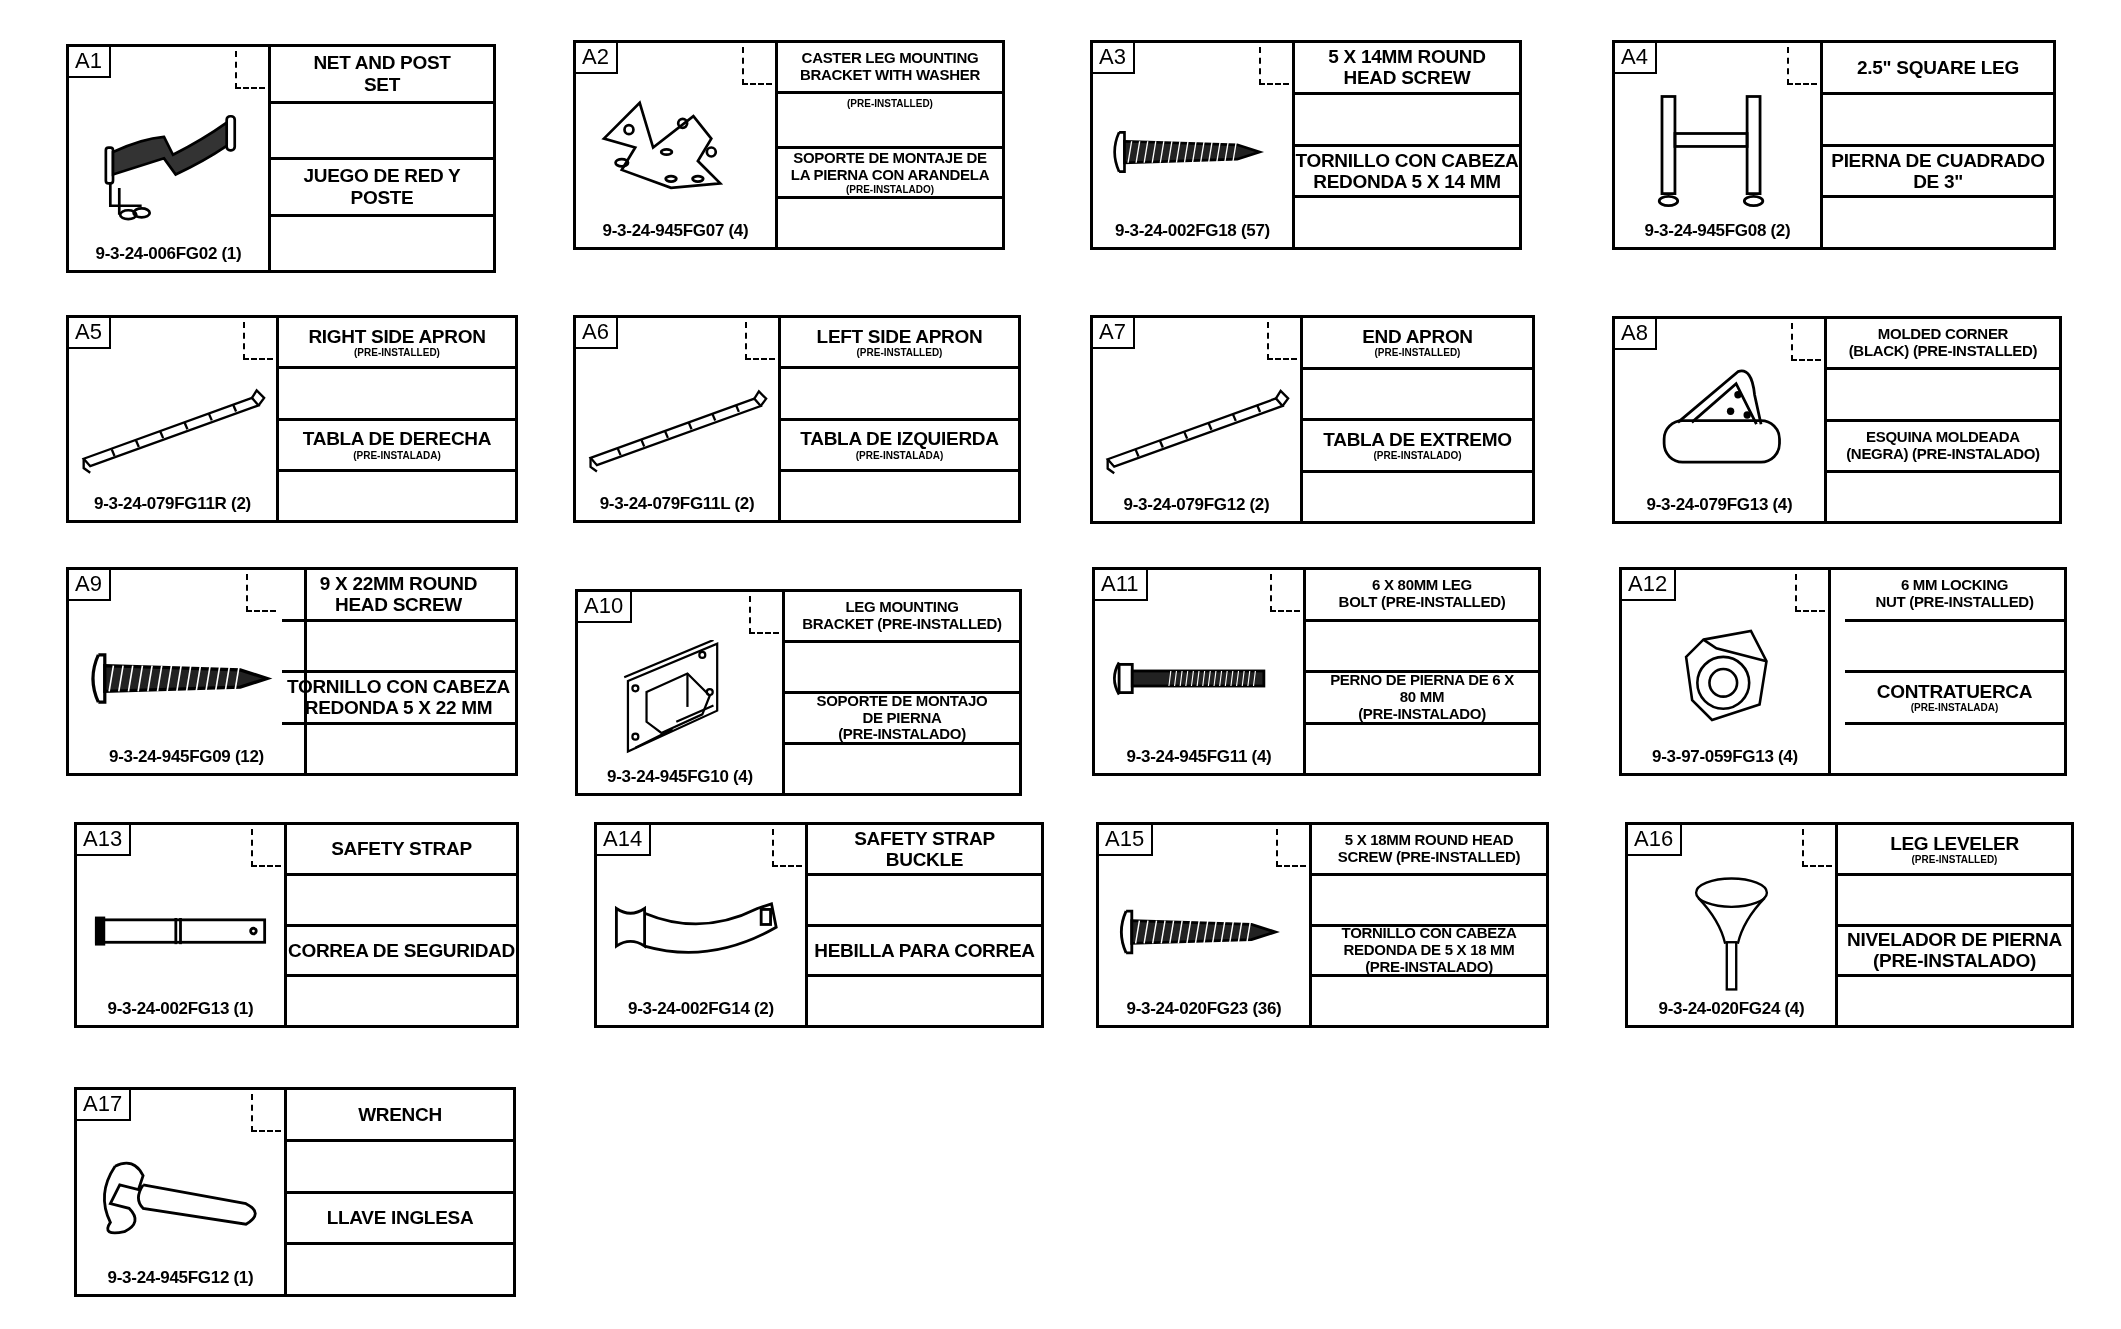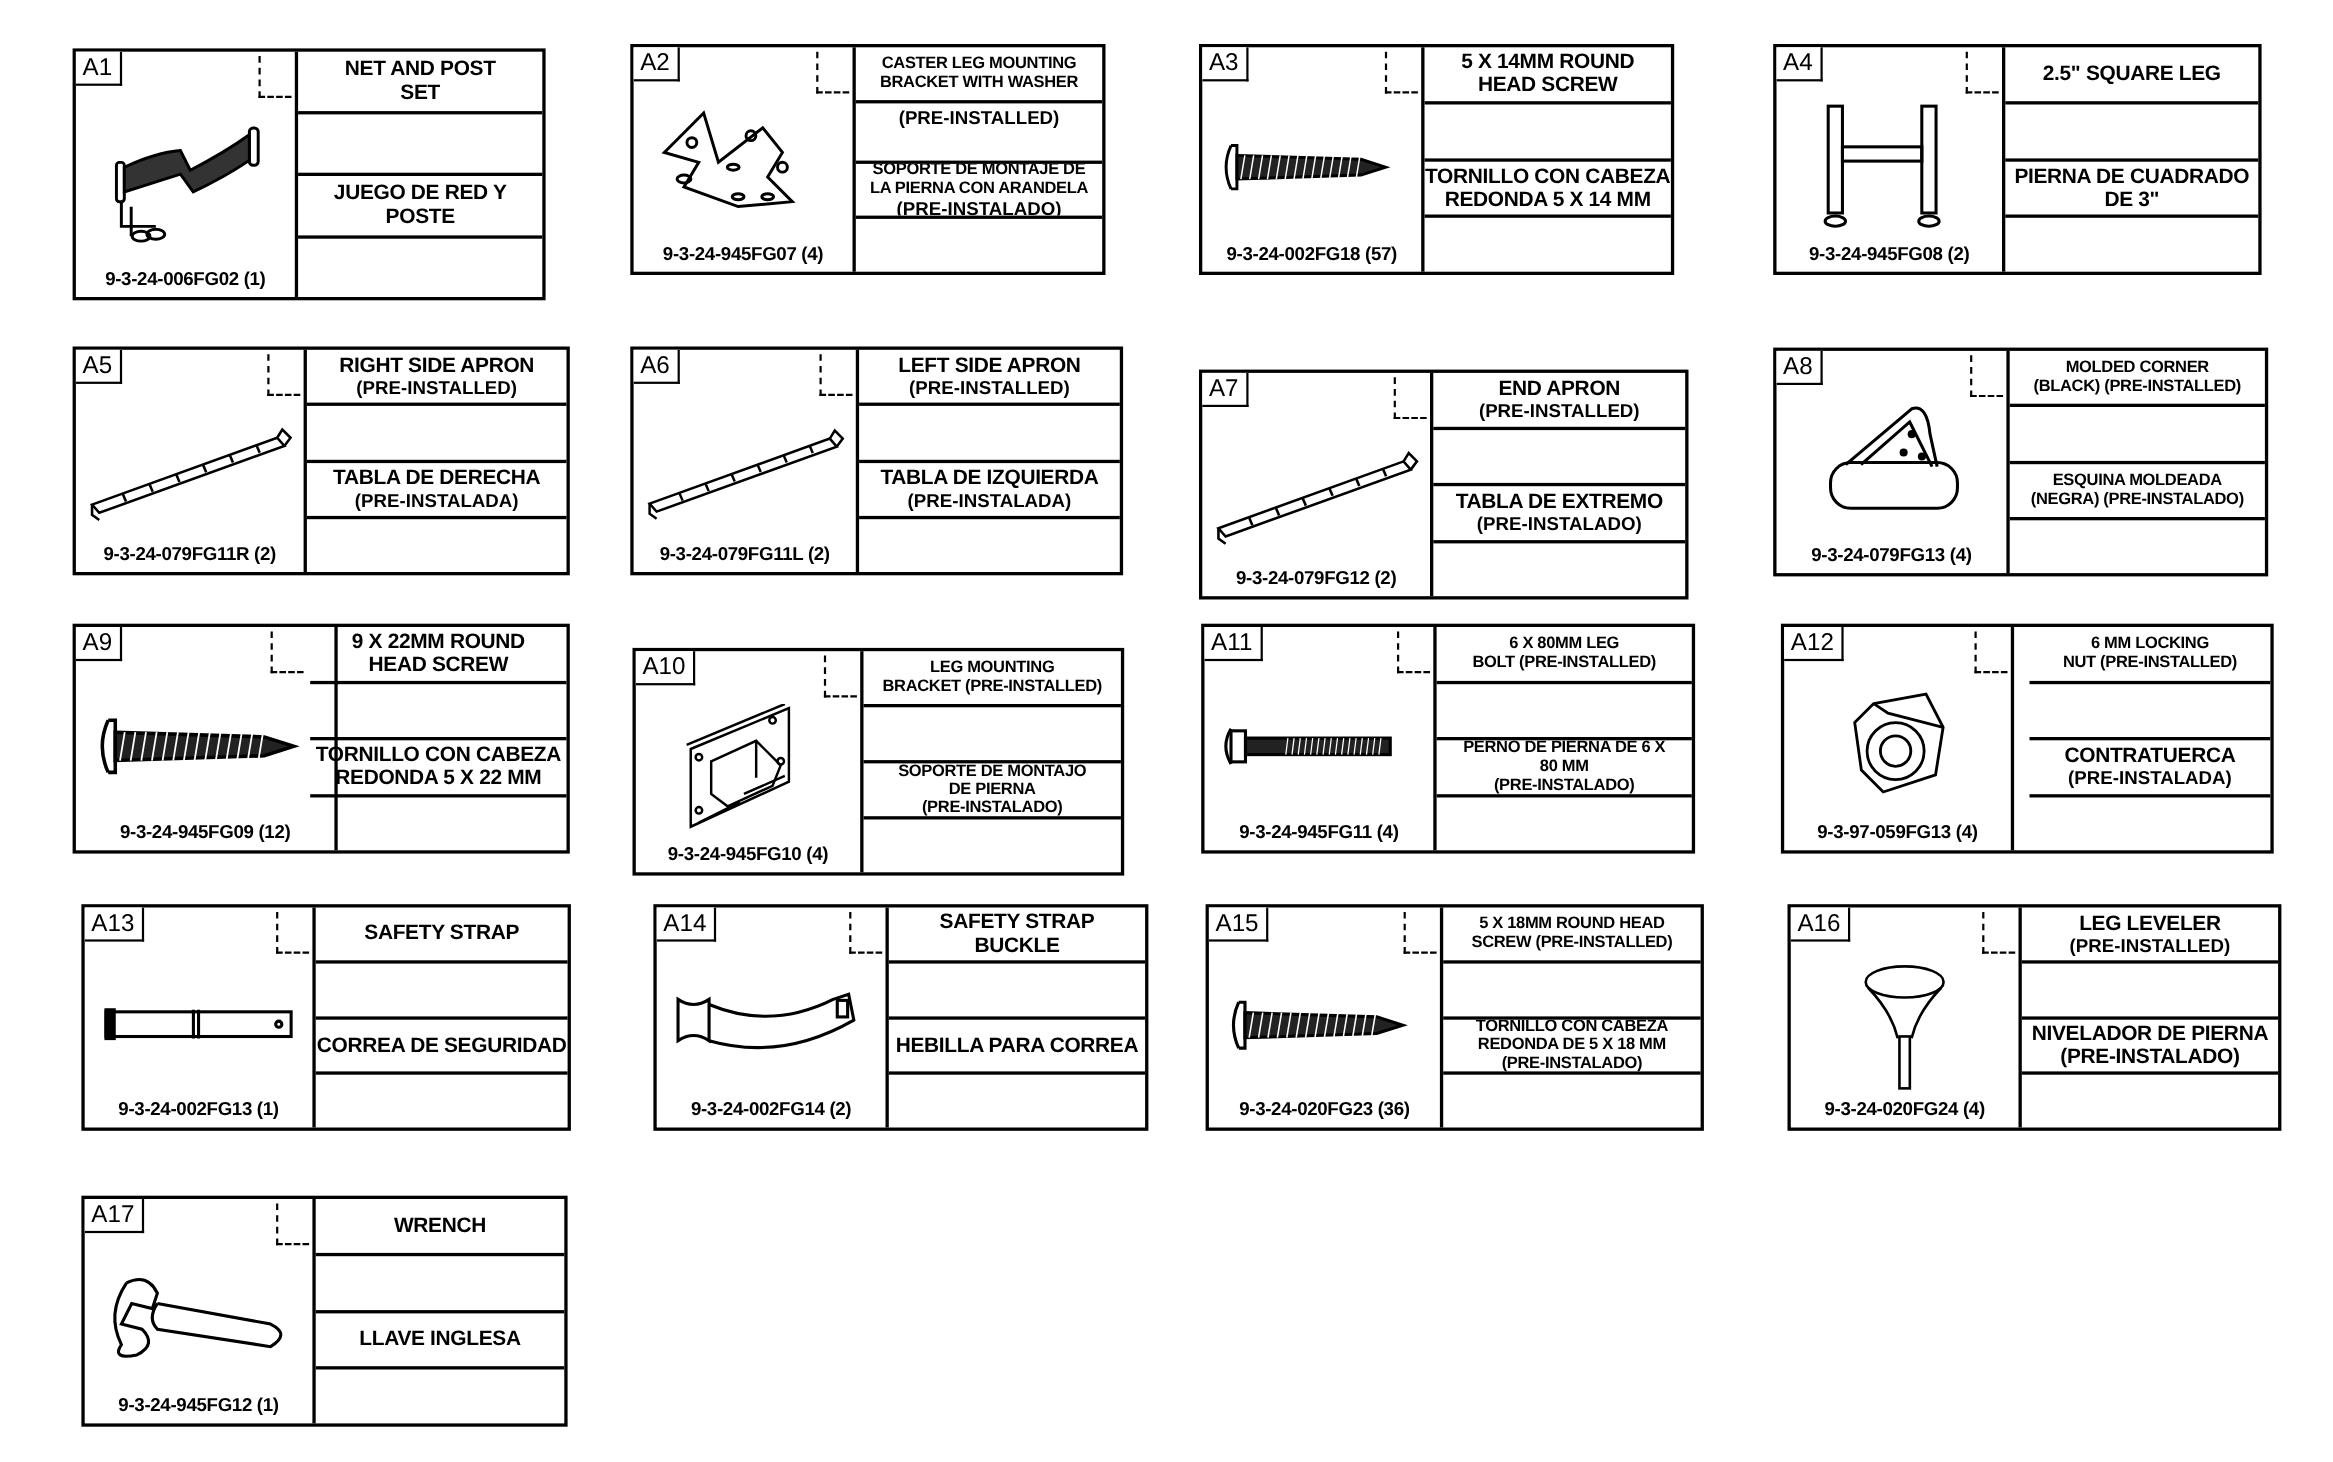--- a/index.html
+++ b/index.html
@@ -6,21 +6,21 @@
   body { width:2121px; height:1329px; position:relative; overflow:hidden;
          font-family:"Liberation Sans", sans-serif; color:#000; }
   .card { position:absolute; border:3px solid #000; box-sizing:border-box; background:#fff; }
   .card .left { position:absolute; left:0; top:0; bottom:0; border-right:3px solid #000; box-sizing:border-box; }
   .card .right { position:absolute; top:0; right:0; bottom:0; display:flex; flex-direction:column; }
   .card .cell { flex:1; border-bottom:3px solid #000; box-sizing:border-box;
                 display:flex; flex-direction:column; align-items:center; justify-content:center;
                 text-align:center; line-height:1.12; padding:0 3px; overflow:hidden; }
   .card .cell:last-child { border-bottom:none; }
   .main-txt { font-size:19px; font-weight:bold; letter-spacing:-0.3px; white-space:nowrap; }
-  .sub-txt { font-size:17px; font-weight:bold; white-space:nowrap; }
+  .sub-txt { font-size:10px; font-weight:bold; white-space:nowrap; }
   .small-main .main-txt { font-size:15px; }
   .label { position:absolute; left:0; top:0; border-right:2px solid #000; border-bottom:2px solid #000;
            font-size:22px; padding:1px 7px 2px 6px; background:#fff; }
   .dash { position:absolute; top:4px; width:30px; height:38px; border-left:2px dashed #000;
           border-bottom:2px dashed #000; box-sizing:border-box; }
   .part-no { position:absolute; left:0; right:0; bottom:6px; text-align:center;
              font-size:17px; font-weight:bold; letter-spacing:-0.3px; white-space:nowrap; }
   .illus { position:absolute; left:10px; right:10px; top:48px; bottom:34px;
            display:flex; align-items:center; justify-content:center; }
   .illus svg { width:100%; height:100%; }
@@ -230,21 +230,21 @@
           <div class="sub-txt">(PRE-INSTALLED)</div>
         </div>
       <div class="cell b1"></div>
       <div class="cell es">
           <div class="main-txt">TABLA DE IZQUIERDA</div>
           <div class="sub-txt">(PRE-INSTALADA)</div>
         </div>
       <div class="cell b2"></div>
     </div>
   </div>
-    <div class="card" style="left: 1090px; top: 315px; width: 445px; height: 209px; margin-top: 21px;">
+    <div class="card" style="left: 1090px; top: 315px; width: 445px; height: 209px;">
     <div class="left" style="width: 210px;">
       <div class="label">A7</div>
       <div class="dash" style="left: 174px;"></div>
       <div class="illus">
           <svg viewBox="0 0 200 100">
             <g fill="none" stroke="#000" stroke-width="2.5">
               <path d="M5 85 L185 20 L192 28 L12 93 Z"></path>
               <path d="M5 85 L5 95 L12 100"></path>
               <path d="M185 20 L190 12 L198 20 L192 28"></path>
               <line x1="35" y1="75" x2="38" y2="82"></line>

